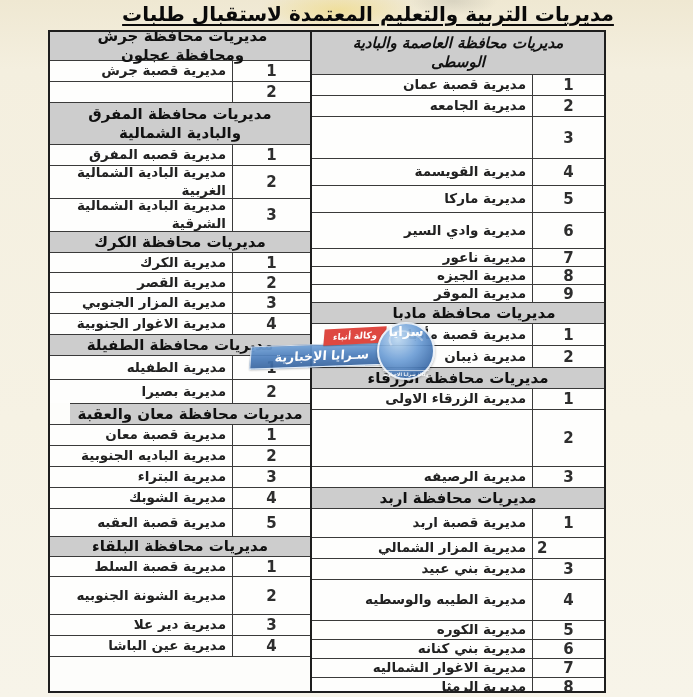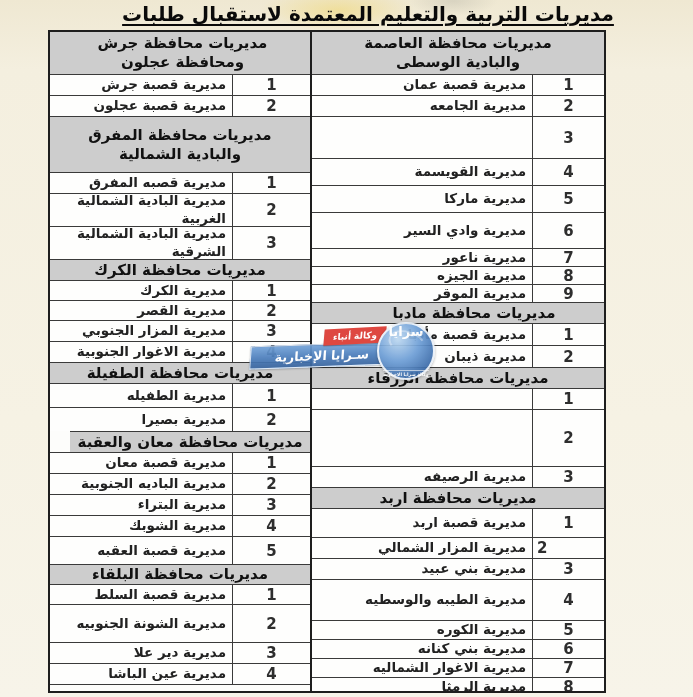--- a/index.html
+++ b/index.html
@@ -81,21 +81,21 @@
 <body>
 
 <div class="page">
   <div class="glow"></div>
   <div class="glow2"></div>
 
   <h1 class="title">مديريات التربية والتعليم المعتمدة لاستقبال طلبات التوظيف :</h1>
 
   <div class="tables" dir="rtl">
     <div class="tbl tbl-right" id="tbl-right">
-        <div class="sec-header two-line" style="height: 42px;">مديريات محافظة العاصمة والبادية الوسطى</div>
+        <div class="sec-header two-line" style="height: 42px; font-style: italic;">مديريات محافظة العاصمة والبادية الوسطى</div>
         <div class="row" style="height: 21px;">
           <div class="num">1</div>
           <div class="name">مديرية قصبة عمان</div>
         </div>
         <div class="row" style="height: 21px;">
           <div class="num">2</div>
           <div class="name">مديرية الجامعه</div>
         </div>
         <div class="row" style="height: 42px;">
           <div class="num">3</div>
@@ -129,20 +129,21 @@
           <div class="num">1</div>
           <div class="name">مديرية قصبة مأدبا</div>
         </div>
         <div class="row" style="height: 22px;">
           <div class="num">2</div>
           <div class="name">مديرية ذيبان</div>
         </div>
         <div class="sec-header" style="height: 21px;">مديريات محافظة الزرقاء</div>
         <div class="row" style="height: 21px;">
           <div class="num">1</div>
+          <div class="name">مديرية الزرقاء الاولى</div>
         </div>
         <div class="row" style="height: 57px;">
           <div class="num">2</div>
         </div>
         <div class="row" style="height: 21px;">
           <div class="num">3</div>
           <div class="name">مديرية الرصيفه</div>
         </div>
         <div class="sec-header" style="height: 21px;">مديريات محافظة اربد</div>
         <div class="row" style="height: 29px;">
@@ -172,30 +173,29 @@
         <div class="row" style="height: 19px;">
           <div class="num">7</div>
           <div class="name">مديرية الاغوار الشماليه</div>
         </div>
         <div class="row" style="height: 18px;">
           <div class="num">8</div>
           <div class="name">مديرية الرمثا</div>
         </div>
       </div>
     <div class="tbl tbl-left" id="tbl-left">
-        <div class="sec-header two-line" style="height: 42px; padding-left: 39px;">مديريات محافظة جرش ومحافظة عجلون</div>
+        <div class="sec-header two-line" style="height: 28px; padding-left: 39px;">مديريات محافظة جرش ومحافظة عجلون</div>
         <div class="row" style="height: 21px;">
           <div class="num">1</div>
           <div class="name">مديرية قصبة جرش</div>
         </div>
         <div class="row" style="height: 21px;">
           <div class="num">2</div>
-          <div class="name">مديرية قصبة عجلون</div>
-        </div>
-        <div class="sec-header two-line" style="height: 56px;">مديريات محافظة المفرق والبادية الشمالية</div>
+        </div>
+        <div class="sec-header two-line" style="height: 42px;">مديريات محافظة المفرق والبادية الشمالية</div>
         <div class="row" style="height: 21px;">
           <div class="num">1</div>
           <div class="name">مديرية قصبه المفرق</div>
         </div>
         <div class="row" style="height: 33px;">
           <div class="num">2</div>
           <div class="name">مديرية البادية الشمالية الغربية</div>
         </div>
         <div class="row" style="height: 33px;">
           <div class="num">3</div>

